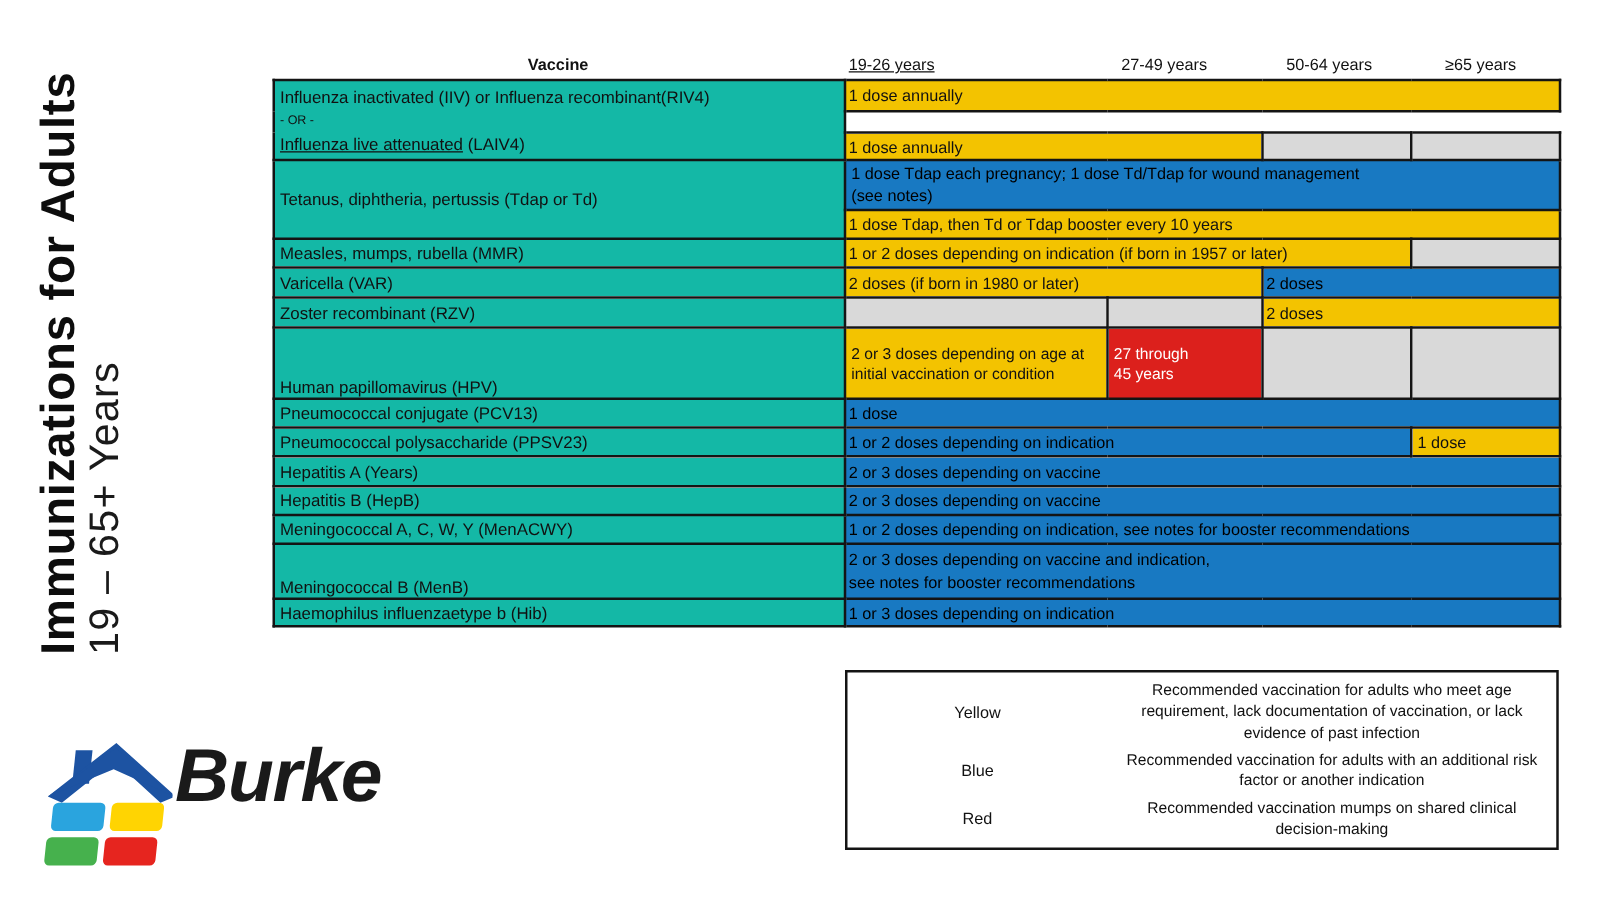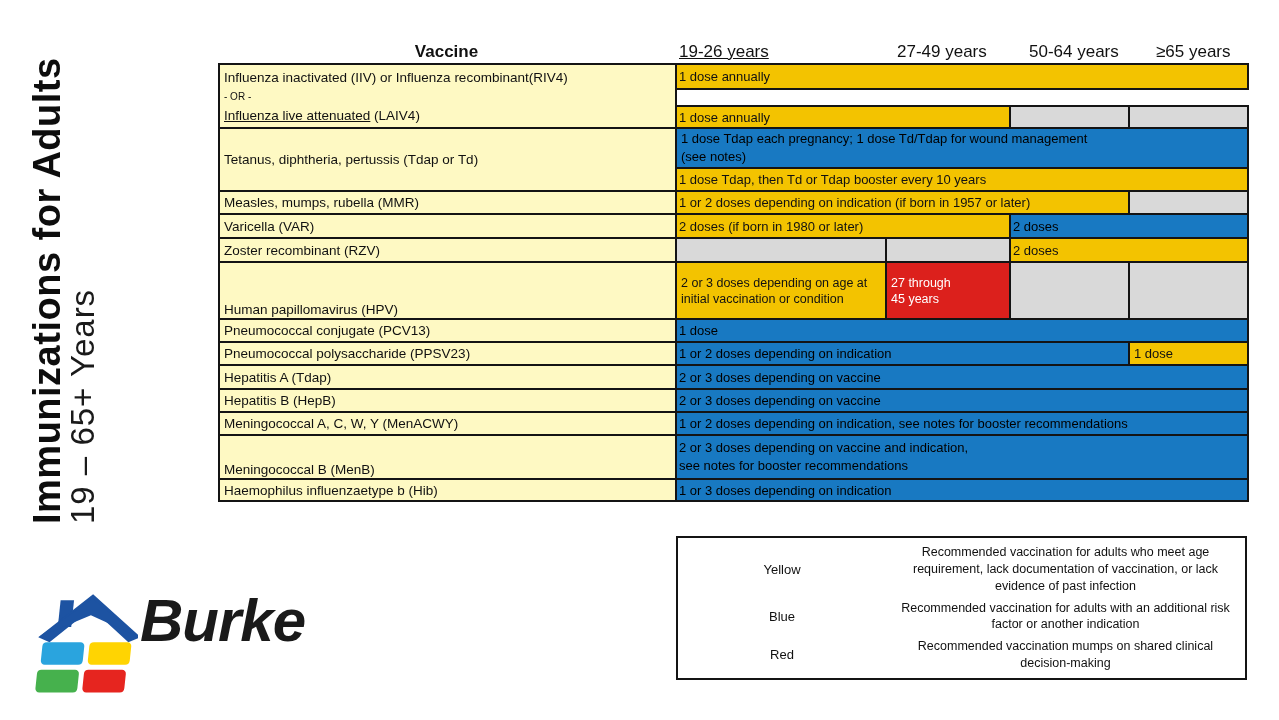--- a/index.html
+++ b/index.html
@@ -14,36 +14,36 @@
     font-size:38px;font-weight:bold;letter-spacing:0.5px;color:#0d0d0d;
     white-space:nowrap;
   }
   .title-sub{
     position:absolute;left:64px;top:524px;width:380px;
     transform:rotate(-90deg);transform-origin:0 0;
     font-size:33px;font-weight:normal;letter-spacing:1px;color:#1a1a1a;
     white-space:nowrap;
   }
   
-  .tbl-header{position:absolute;left:218px;top:40px;width:1029px;height:23px;display:flex;font-size:17px;line-height:23px;}
+  .tbl-header{position:absolute;left:218px;top:40px;width:1029px;height:23px;display:flex;font-size:13px;line-height:23px;}
   .hc{flex:none;}
   .h-vaccine{width:457px;text-align:center;font-weight:bold;}
   .h-age1{width:210px;padding-left:4px;text-decoration:underline;}
   .h-age2{width:124px;padding-left:8px;}
   .h-age3{width:119px;padding-left:8px;}
   .h-age4{width:119px;padding-left:8px;}
   
   .vax-table{position:absolute;left:218px;top:63px;border-collapse:collapse;table-layout:fixed;}
   .vax-table td{border:2px solid var(--ink);font-size:13px;padding:0 4px;overflow:hidden;vertical-align:middle;}
   td.center{text-align:left;padding:0 2px;}
   td.yellow{background:var(--cell_yellow);}
   td.blue{background:var(--cell_blue);color:#000000;}
   td.red{background:var(--cell_red);color:#ffffff;}
   td.gray{background:var(--cell_gray);}
-  td.vax{font-size:13.5px;background:#fef9c3;}
+  td.vax{font-size:13.5px;background:#14b8a6;}
   td.blank{border-top:none;border-bottom:none;border-right:none;background:#ffffff;}
   td.vbottom{vertical-align:bottom;padding-bottom:1px;}
   td.small{font-size:12.5px;line-height:1.28;}
   .two-line{line-height:1.4;}
   tr.r25{height:25px}tr.r17{height:17px}tr.r22{height:22px}tr.r40{height:40px}
   tr.r23{height:23px}tr.r24{height:24px}tr.r57{height:57px}tr.r44{height:44px}
   .flu-a{line-height:23px;}
   .flu-or{line-height:16px;font-size:10px;}
   .flu-b{line-height:21px;}
   .u{text-decoration:underline;margin-top:20px;}
@@ -150,21 +150,21 @@
     <td class="blue center" colspan="4">1 dose</td>
   </tr>
 
   <tr class="r23">
     <td class="vax">Pneumococcal polysaccharide (PPSV23)</td>
     <td class="blue center" colspan="3">1 or 2 doses depending on indication</td>
     <td class="yellow">1 dose</td>
   </tr>
 
   <tr class="r24">
-    <td class="vax">Hepatitis A (Tdap)</td>
+    <td class="vax">Hepatitis A (Years)</td>
     <td class="blue center" colspan="4">2 or 3 doses depending on vaccine</td>
   </tr>
 
   <tr class="r23">
     <td class="vax">Hepatitis B (HepB)</td>
     <td class="blue center" colspan="4">2 or 3 doses depending on vaccine</td>
   </tr>
 
   <tr class="r23">
     <td class="vax">Meningococcal A, C, W, Y (MenACWY)</td>

